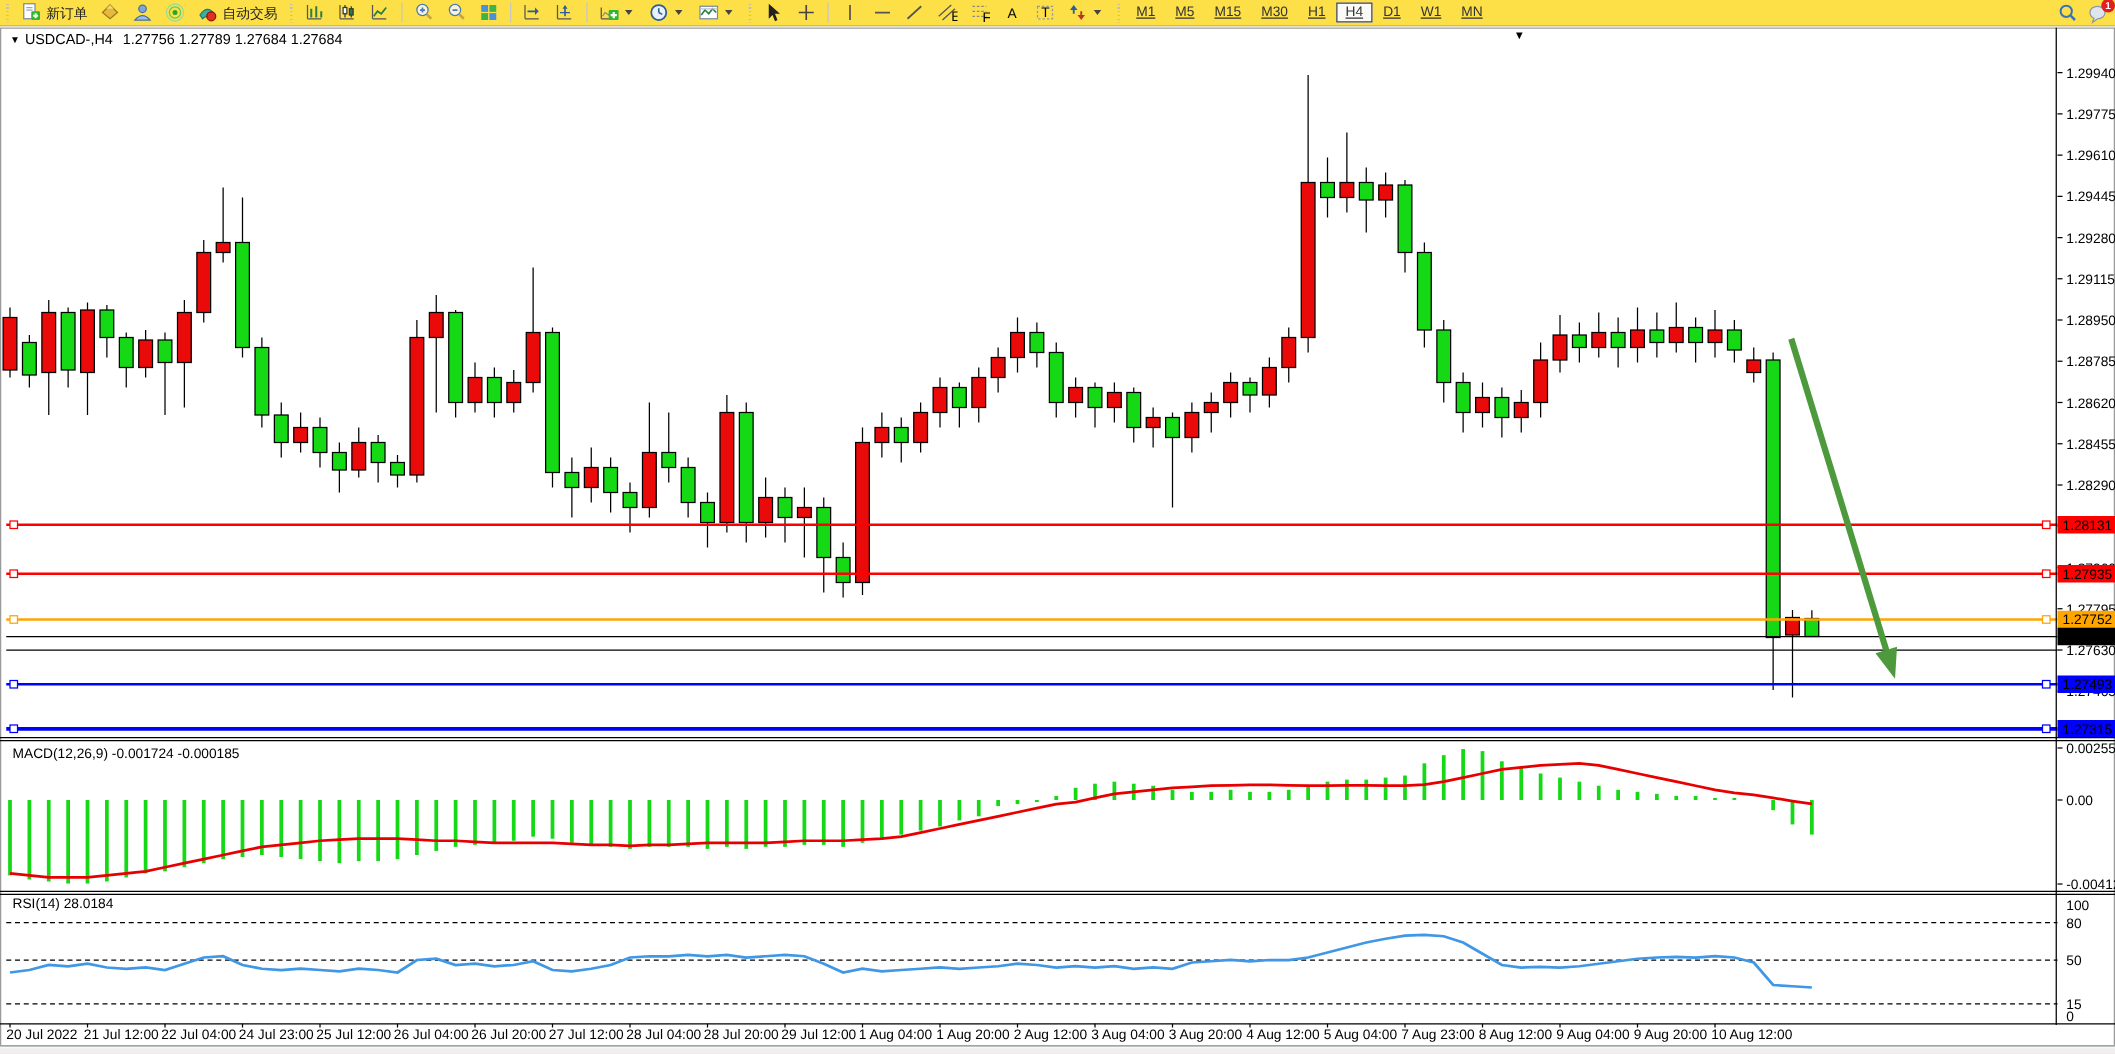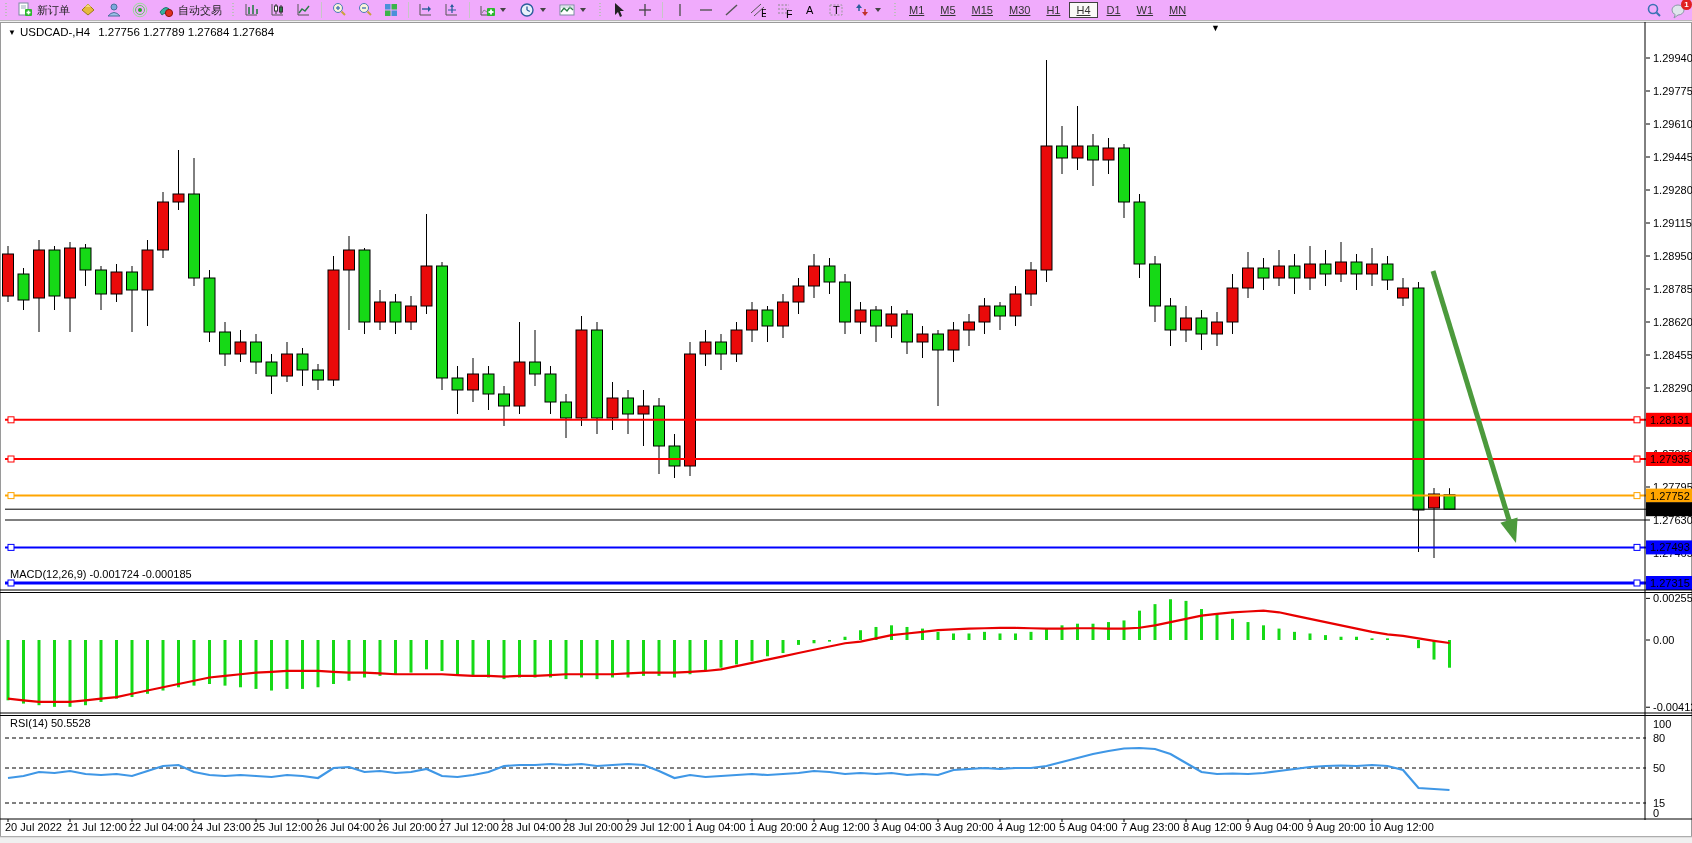--- a/index.html
+++ b/index.html
@@ -2,21 +2,21 @@
 <html><head>
 <meta charset="utf-8">
 <style>
   * { margin:0; padding:0; box-sizing:border-box; }
   html,body { width:1692px; height:843px; overflow:hidden; background:#f0f0f0;
               font-family:"Liberation Sans", sans-serif; }
   .app { position:relative; width:1692px; height:843px; }
 
   
   .toolbar { position:absolute; left:0; top:0; width:1692px; height:21px;
-             background:#f0abfc; border-bottom:1px solid #b8b8b8;
+             background:#fde047; border-bottom:1px solid #b8b8b8;
              display:flex; align-items:center; font-size:11px; color:#222;
              white-space:nowrap; z-index:30; }
   .tb-btn { display:inline-flex; align-items:center; gap:4px; padding:1px 5px;
             height:19px; cursor:default; }
   .grip { width:4px; height:15px; margin:0 4px;
           background-image:repeating-linear-gradient(#bdbdbd 0 1px, transparent 1px 3px);
           background-size:2px 100%; background-repeat:no-repeat; background-position:1px 0; }
   .sep { width:1px; height:16px; background:#c6c6c6; margin:0 4px; }
   .ico { width:16px; height:16px; display:inline-block; }
   .dd { width:0; height:0; border-left:3px solid transparent; border-right:3px solid transparent;
@@ -335,22 +335,22 @@
       </span>
     </span>
   </div>
 
   <div class="chart-window">
     <div class="chart-title">
       <span class="tri">▼</span><span>USDCAD-,H4</span><span class="quotes">1.27756 1.27789 1.27684 1.27684</span>
     </div>
     <div class="collapse-marker">▼</div>
 
-    <div class="ind-label" style="left:10px; top:546px;">MACD(12,26,9) -0.001724 -0.000185</div>
-    <div class="ind-label" style="left:10px; top:695px;">RSI(14) 50.5528</div>
+    <div class="ind-label" style="left:10px; top:575px;">MACD(12,26,9) -0.001724 -0.000185</div>
+    <div class="ind-label" style="left:10px; top:695px;">RSI(14) 28.0184</div>
 
     <svg id="chart-svg" width="1692" height="821" viewBox="0 22 1692 821" style="position:absolute;left:0;top:0;">
         <rect x="0" y="22" width="1692" height="821" fill="#ffffff"></rect>
         <rect x="0.5" y="22.5" width="1691" height="814" fill="none" stroke="#9a9a9a"></rect>
         <rect x="0" y="838" width="1692" height="5" fill="#f0f0f0"></rect>
         <line x1="1646" y1="58" x2="1650" y2="58" stroke="#000"></line>
         <text x="1653" y="62">1.29940</text>
         <line x1="1646" y1="91.00000000000303" x2="1650" y2="91.00000000000303" stroke="#000"></line>
         <text x="1653" y="95.00000000000303">1.29775</text>
         <line x1="1646" y1="124.00000000000162" x2="1650" y2="124.00000000000162" stroke="#000"></line>

